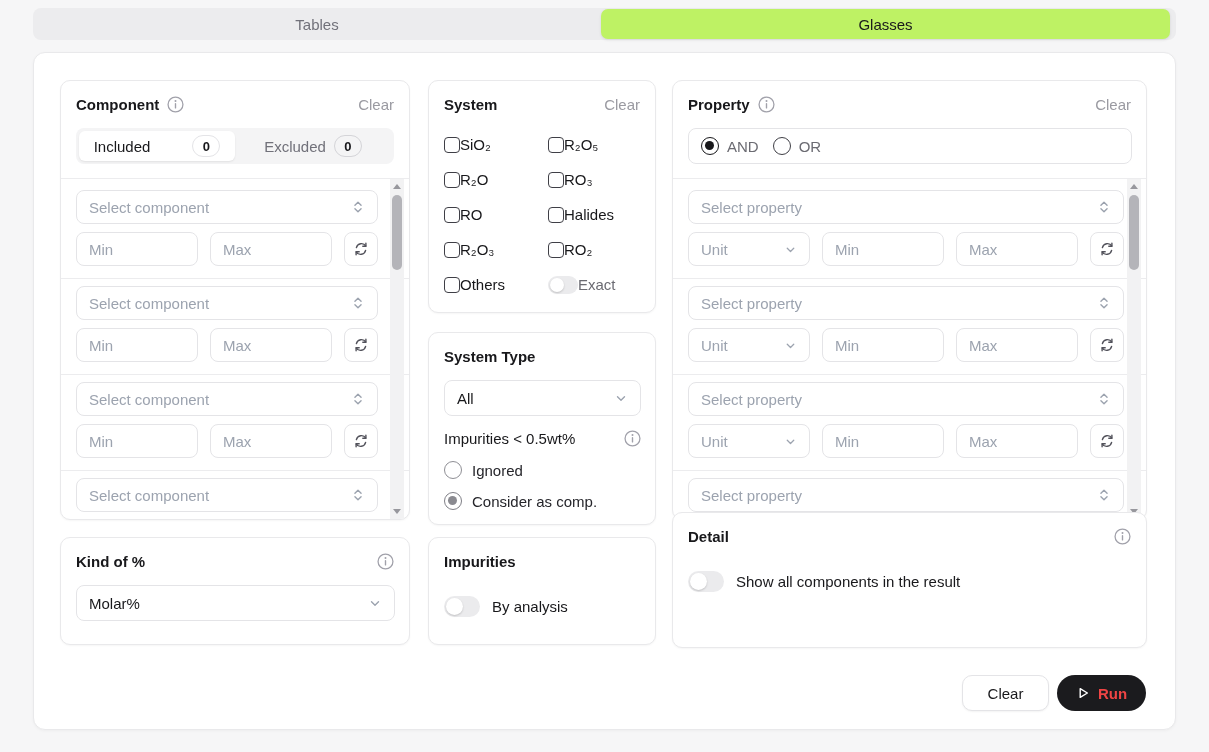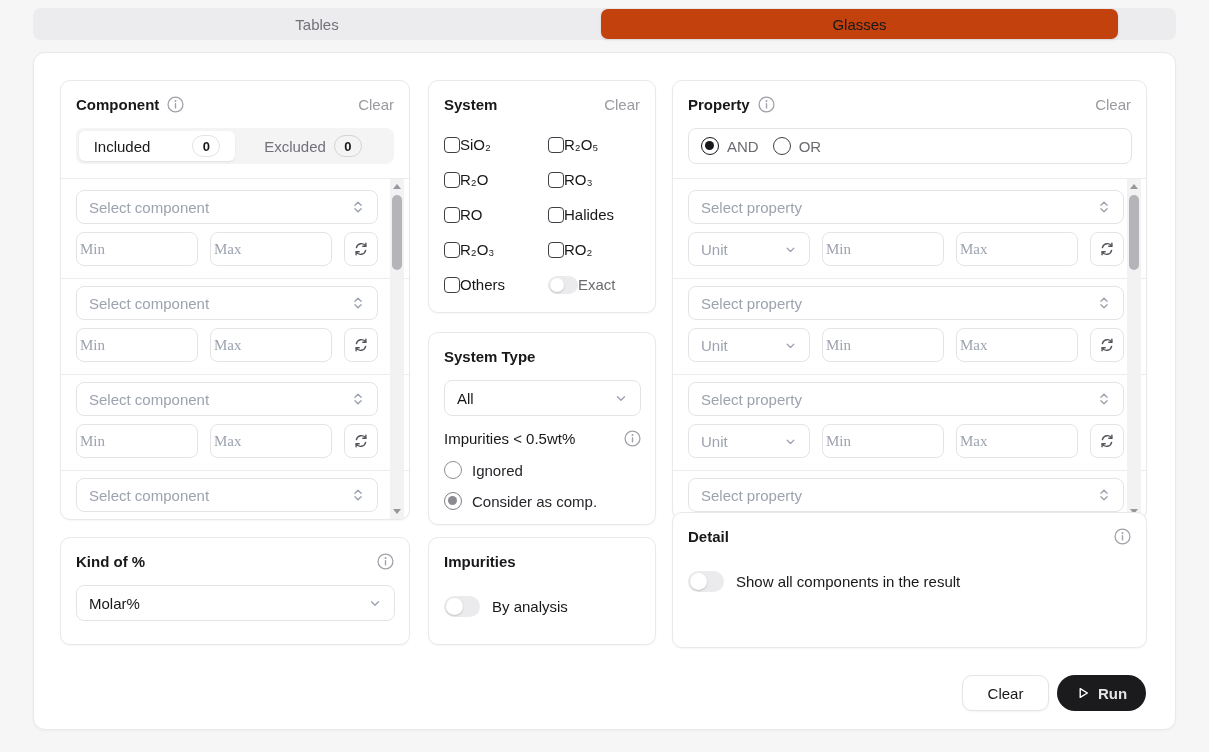--- a/index.html
+++ b/index.html
@@ -7,22 +7,22 @@
   body {
     font-family: "Liberation Sans", "DejaVu Sans", sans-serif;
     background:#f6f6f7; position:relative; overflow:hidden; color:#18181b;
   }
   
   .tabbar { position:absolute; left:33px; top:8px; width:1143px; height:32px;
     background:#ececee; border-radius:8px; }
   .tab-left { position:absolute; left:0; top:0; width:568px; height:32px;
     display:flex; align-items:center; justify-content:center;
     color:#71717a; font-size:15px; cursor:pointer; }
-  .tab-right { position:absolute; left:568px; top:1px; width:517px; height:30px;
-    background:#c2410c; border-radius:7px; box-shadow:0 1px 3px rgba(0,0,0,.10);
+  .tab-right { position:absolute; left:568px; top:1px; width:569px; height:30px;
+    background:#bef264; border-radius:7px; box-shadow:0 1px 3px rgba(0,0,0,.10);
     display:flex; align-items:center; justify-content:center;
     color:#18181b; font-size:15px; font-weight:500; cursor:pointer; }
   
   .main-card { position:absolute; left:33px; top:52px; width:1143px; height:678px;
     background:#fff; border:1px solid #e9e9eb; border-radius:12px;
     box-shadow:0 1px 3px rgba(0,0,0,.04); }
   
   .panel { position:absolute; background:#fff; border:1px solid #e9e9eb;
     border-radius:10px; box-shadow:0 1px 2px rgba(16,16,20,.04); overflow:hidden; }
   .p-component  { left:60px;  top:80px;  width:350px; height:440px; }
@@ -54,22 +54,22 @@
     height:341px; overflow:hidden; }
   .scroll-inner { padding:11px 31px 0 15px; }
   .p-property .scroll-inner { padding:11px 22px 0 15px; }
   .select-box { height:34px; border:1px solid #e4e4e7; border-radius:8px;
     display:flex; align-items:center; padding:8px 12px; cursor:pointer; background:#fff; }
   .select-box .ph { color:#9ca3af; font-size:15px; }
   .select-box .val { color:#18181b; font-size:15px; }
   .select-box .chev { margin-left:auto; display:inline-flex; }
   .inputs-row { display:flex; gap:12px; margin-top:8px; }
   .text-input { height:34px; border:1px solid #e4e4e7; border-radius:8px;
-    padding:0 3px; font-size:15px; color:#18181b; width:100%; min-width:0;
-    font-family:Liberation Serif, serif; outline:none; background:#fff; }
+    padding:0 12px; font-size:15px; color:#18181b; width:100%; min-width:0;
+    font-family:Liberation Sans, sans-serif; outline:none; background:#fff; }
   .text-input::placeholder { color:#9ca3af; }
   .flex1 { flex:1 1 0; }
   .unit-box { flex:0 0 122px; }
   .refresh-btn { flex:0 0 34px; height:34px; border:1px solid #e4e4e7; border-radius:8px;
     background:#fff; display:flex; align-items:center; justify-content:center; cursor:pointer; }
   .group-sep { border-top:1px solid #ececee; margin:12px 0 7px -15px;
     width:calc(100% + 46px); }
   
   .vscroll { position:absolute; top:0; right:5px; width:14px; height:100%;
     background:#f2f2f3; }
@@ -116,21 +116,21 @@
   .imp-label { font-size:15px; color:#18181b; }
   .radio-row { display:flex; align-items:center; gap:10px; height:26px; margin-left:15px; }
   .radio-row .lbl { font-size:15px; color:#26262b; }
   .radio-stack { margin-top:10px; display:flex; flex-direction:column; gap:5px; }
   
   .btn { position:absolute; top:675px; height:36px; border-radius:10px;
     display:flex; align-items:center; justify-content:center; gap:8px;
     font-size:15px; cursor:pointer; }
   .btn-clear { left:962px; width:87px; background:#fff; border:1px solid #e4e4e7;
     box-shadow:0 1px 2px rgba(0,0,0,.05); font-weight:500; color:#18181b; }
-  .btn-run { left:1057px; width:89px; background:#1b1b1e; color:#e5e5e5; font-weight:600;border-radius:18px; }
+  .btn-run { left:1057px; width:89px; background:#1b1b1e; color:#ef4444; font-weight:600;border-radius:18px; }
   svg { display:block; }
 </style>
 </head>
 <body>
 
 <div class="tabbar">
   <div class="tab-left">Tables</div>
   <div class="tab-right">Glasses</div>
 </div>
 

